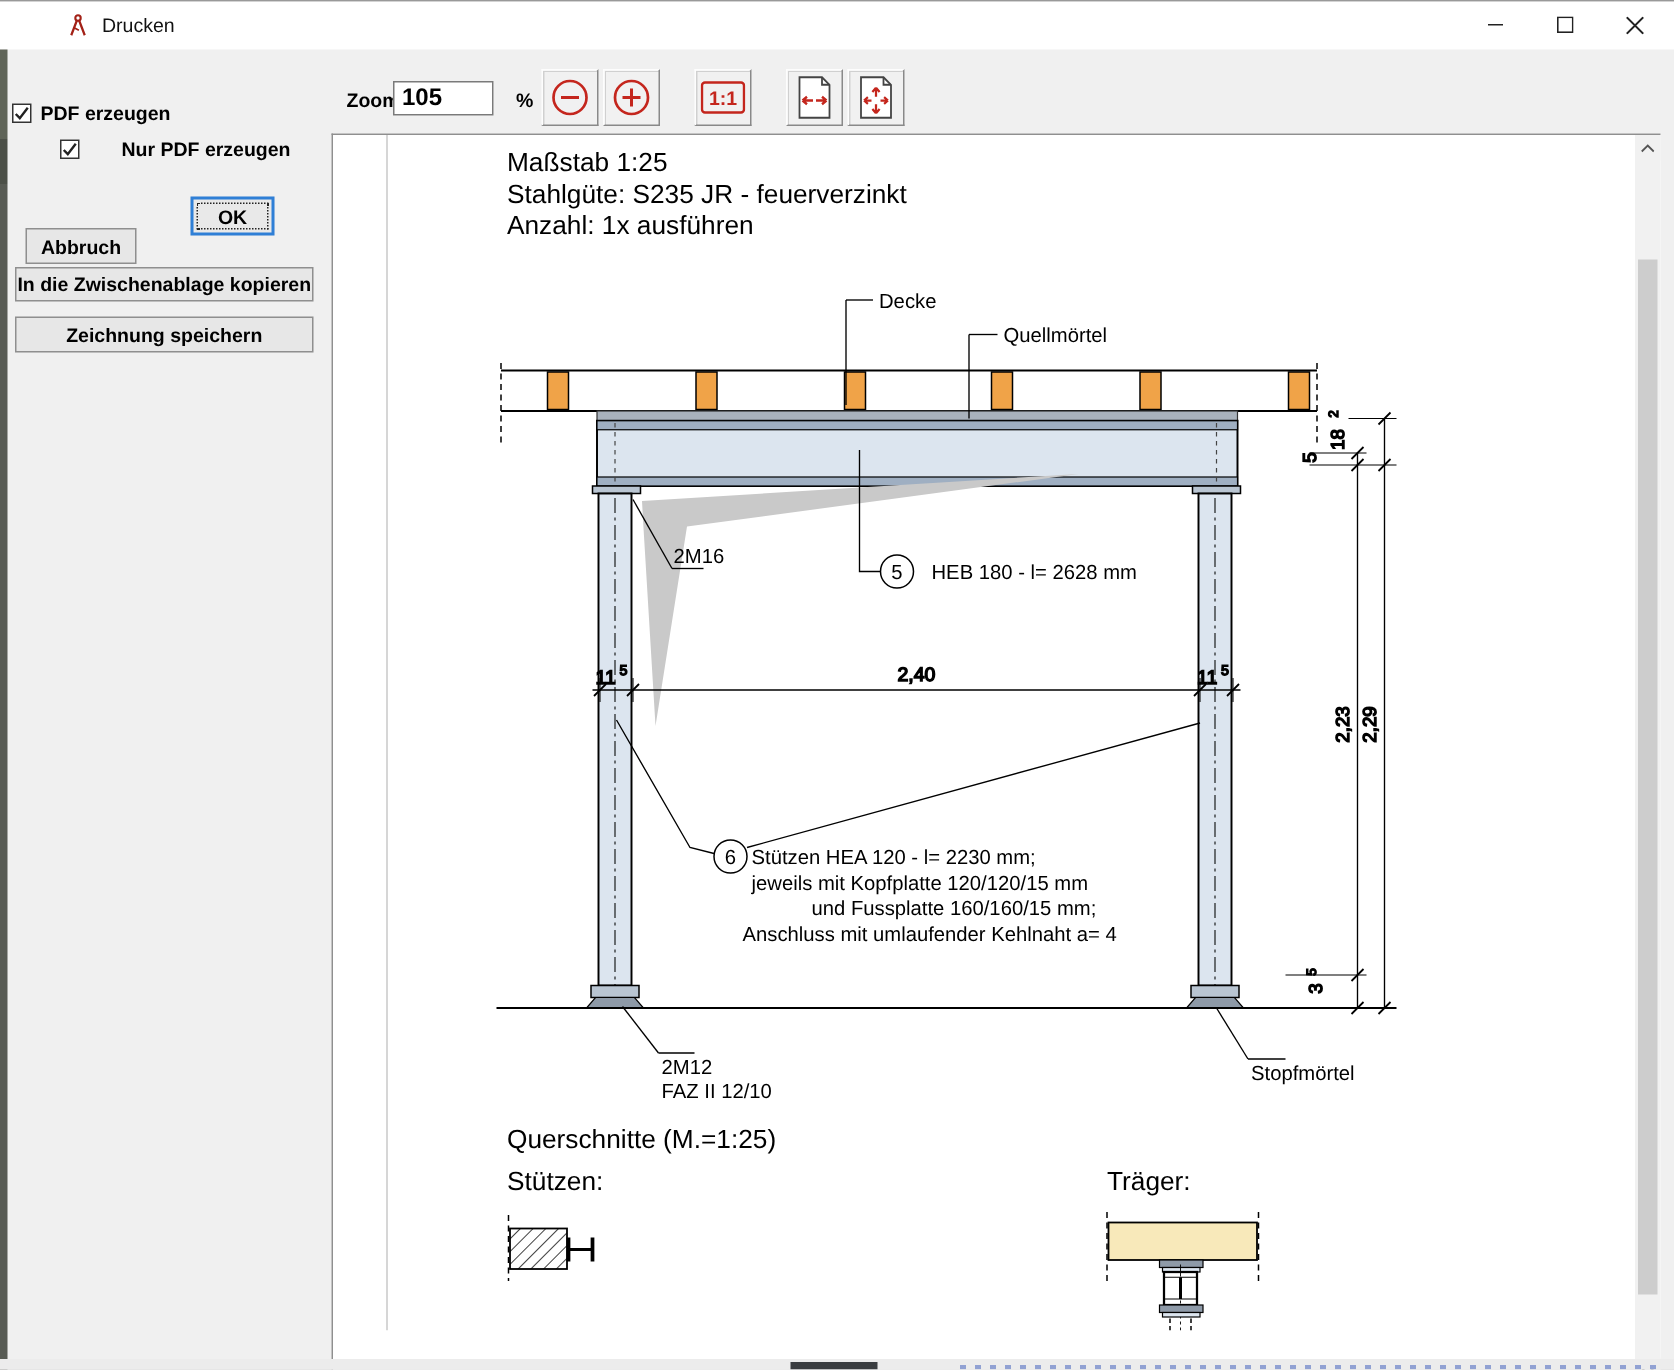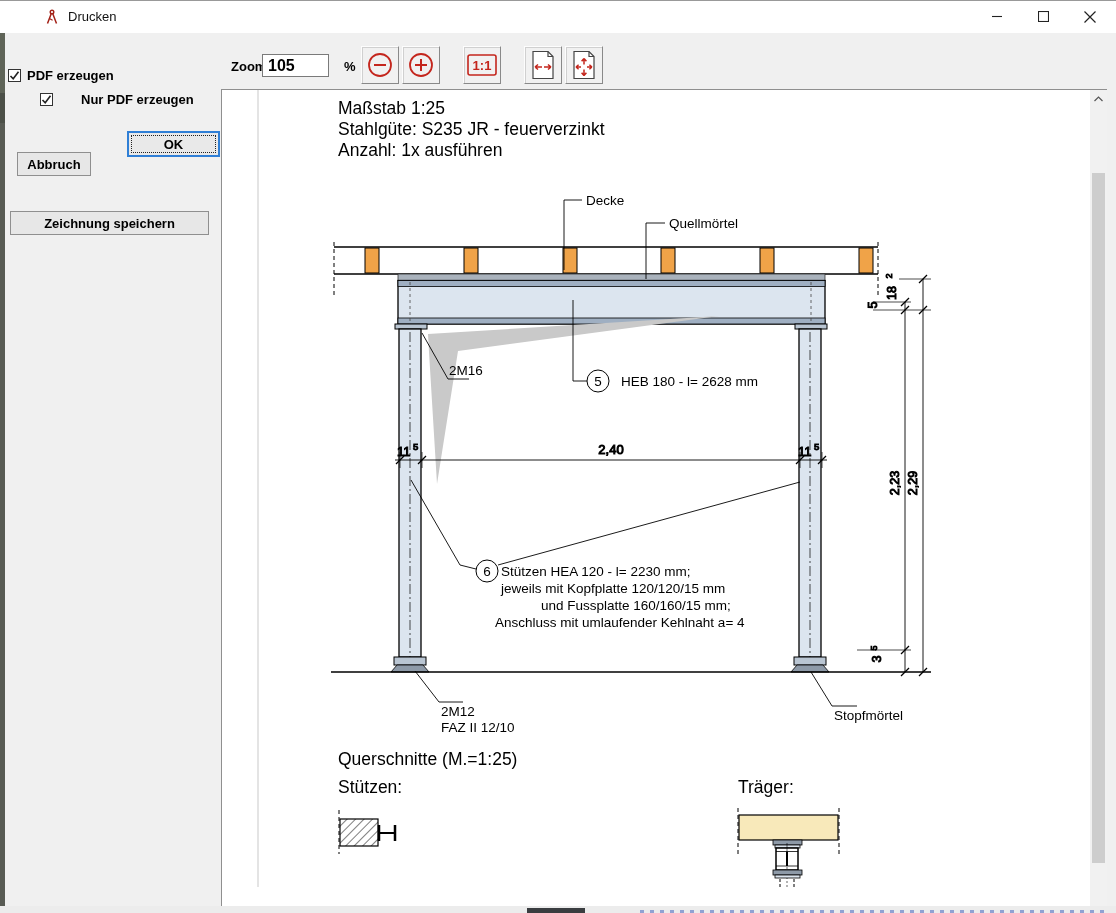--- a/index.html
+++ b/index.html
@@ -85,21 +85,22 @@
     </div>
     <div class="checkline" style="left:40px;top:59px;gap:28px;">
       <span class="checkbox">
         <svg width="11" height="11" viewBox="0 0 11 11">
             <polyline points="1.5,6 4.2,8.8 9.5,1.8" fill="none" stroke="#222" stroke-width="1.6"></polyline>
           </svg>
       </span>
       <span>Nur PDF erzeugen</span>
     </div>
     <button class="btn" style="left:17px;top:99px;width:74px;height:24px;margin-top:20px;">Abbruch</button>
-    <button class="btn default-focus" style="left:127px;top:98px;width:93px;height:26px;">OK</button>
+    <button class="btn default-focus" style="left:127px;top:98px;width:56px;height:26px;">OK</button>
+    <button class="btn" style="left:10px;top:145px;width:199px;height:23px;">In die Zwischenablage kopieren</button>
     <button class="btn" style="left:10px;top:178px;width:199px;height:24px;">Zeichnung speichern</button>
 
     <span class="toolbar-label" style="left:231px;top:26px;">Zoom:</span>
     <input class="zoom-input" value="105" style="">
     <span class="toolbar-label" style="left:344px;top:26px;">%</span>
 
     <button class="toolbtn" style="left:361px;">
       <svg width="28" height="28" viewBox="0 0 28 28">
         <circle cx="14" cy="14" r="11" fill="none" stroke="#c4261d" stroke-width="1.8"></circle>
         <line x1="8" y1="14" x2="20" y2="14" stroke="#c4261d" stroke-width="2"></line>

